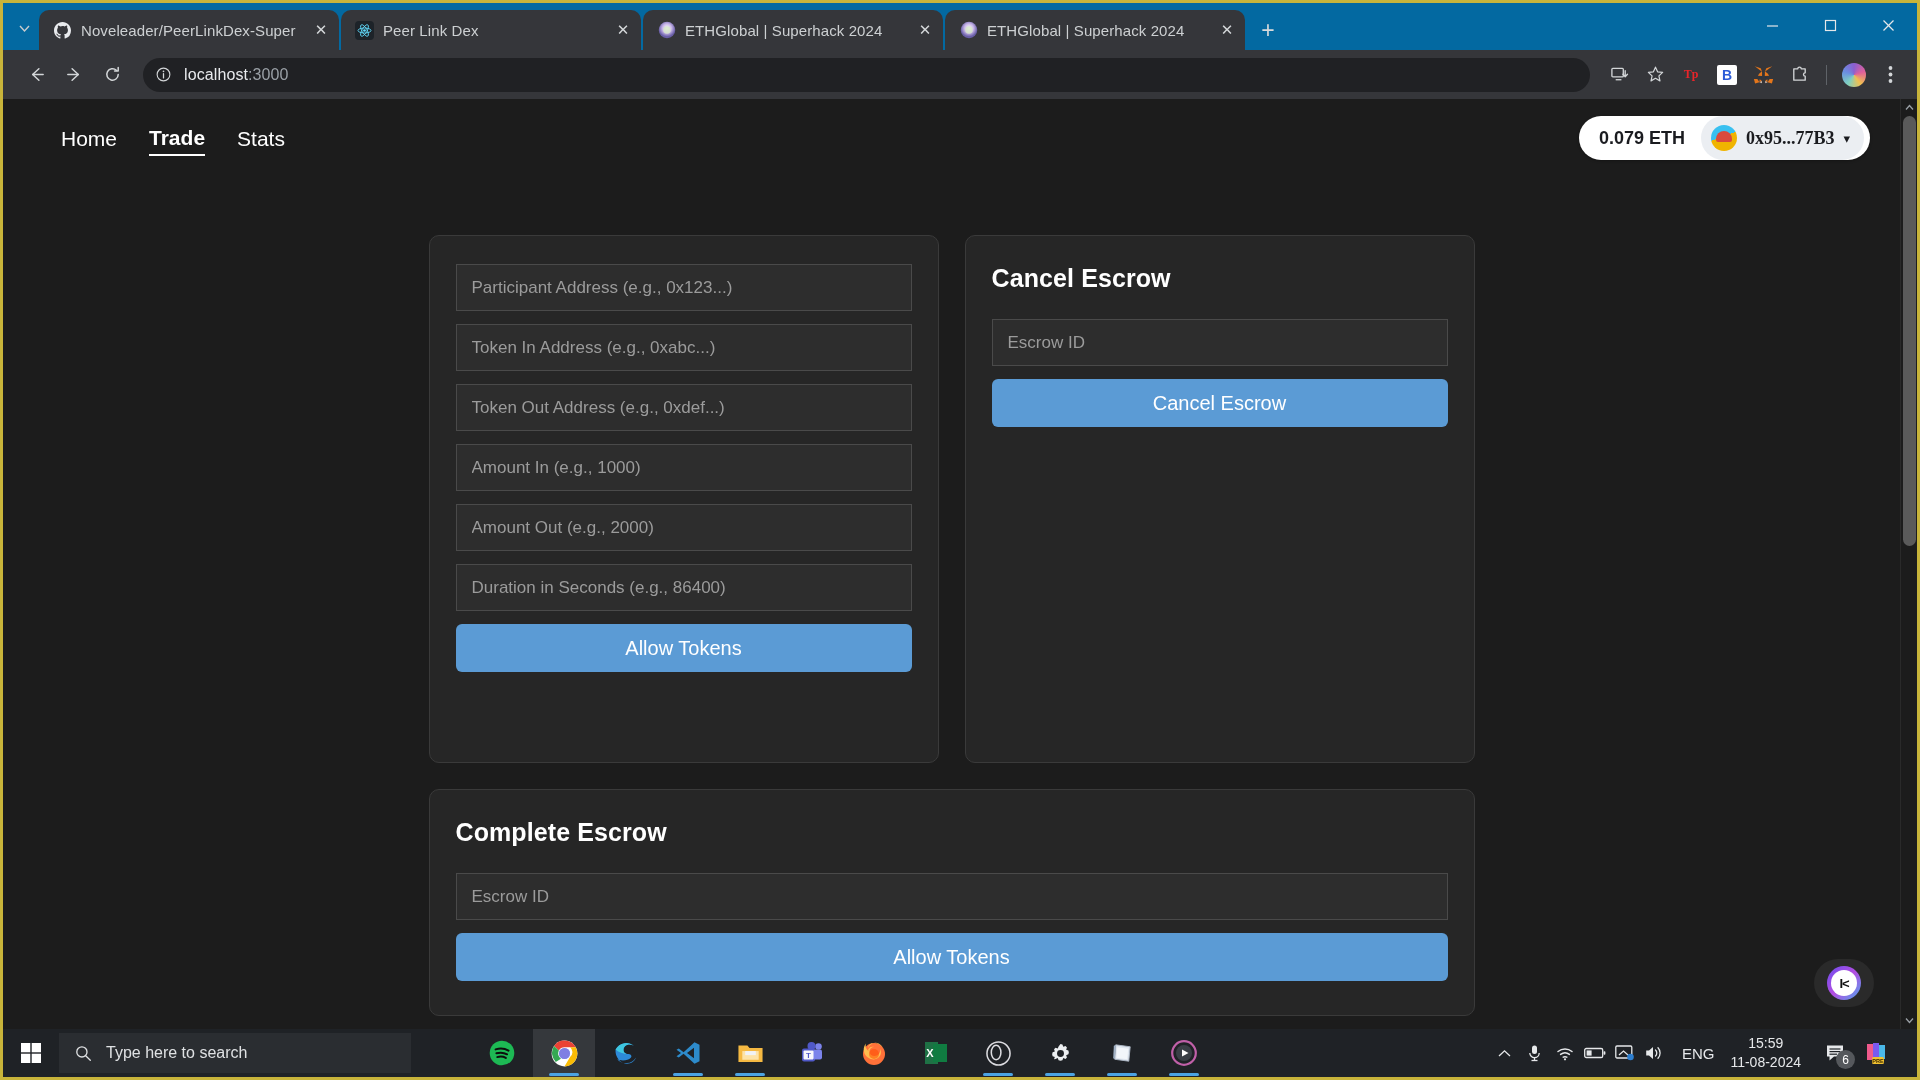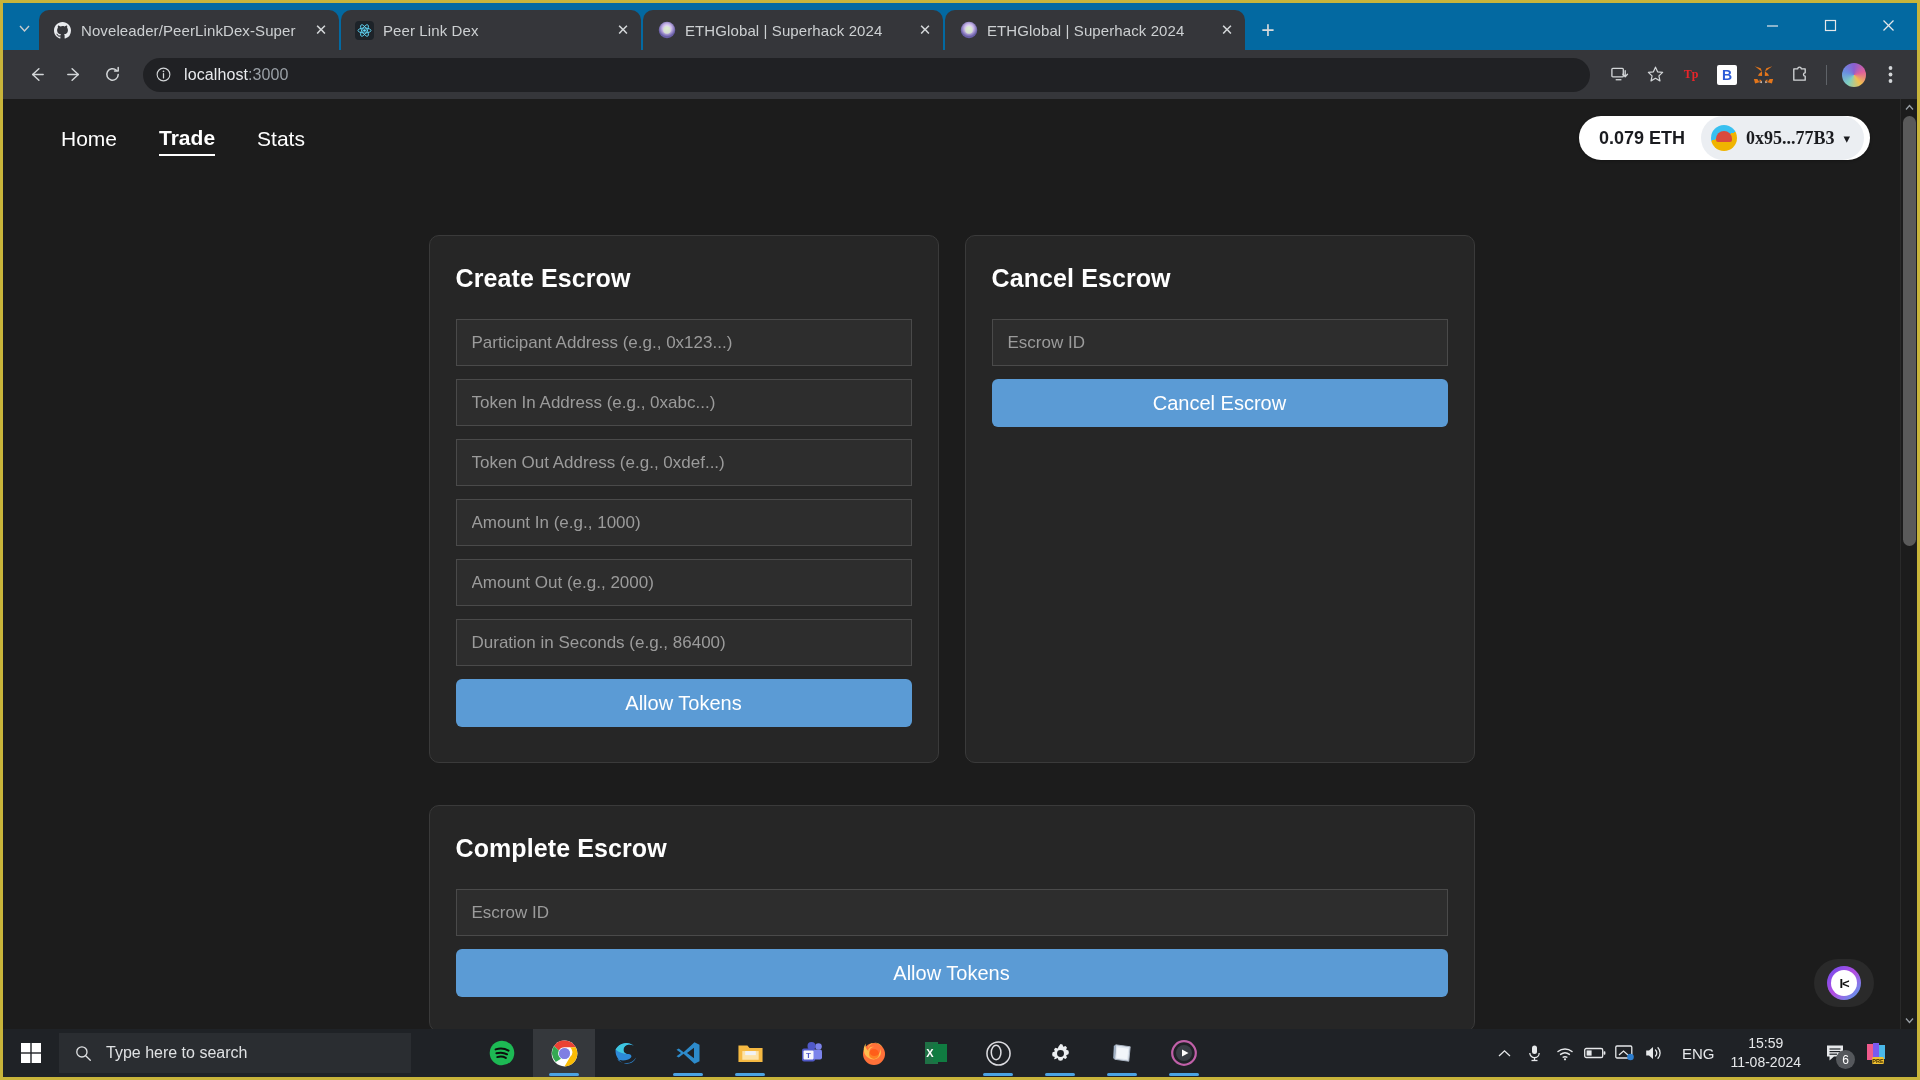--- a/index.html
+++ b/index.html
@@ -87,21 +87,21 @@
   #viewport {
     flex: 1 1 auto; background: #1c1c1c; position: relative; overflow: hidden;
     display: flex;
   }
   #page {
     flex: 1 1 auto; overflow: hidden; position: relative;
   }
   
   #sitenav {
     height: 78px; display: flex; align-items: center;
-    padding: 0 30px 0 58px; gap: 16px; justify-content: center;
+    padding: 0 30px 0 58px; gap: 6px; justify-content: center;
   }
   .navlink {
     color: #ffffff; font-size: 21px; padding: 6px 26px 4px 0;
     position: relative;
   }
   .navlink.active {
     font-weight: bold; border-bottom: 2px solid #fff; padding-right: 0;
     margin-right: 26px;
   }
   #wallet {
@@ -145,21 +145,21 @@
     color: #e6e6e6; font-size: 17px; padding: 0 15px;
     margin-bottom: 13px; font-family: "Liberation Sans", sans-serif;
     outline: none;
   }
   .field::placeholder { color: #9b9b9b; }
   .btn-primary {
     width: 100%; height: 48px; background: #5b9bd5; border: none;
     border-radius: 6px; color: #ffffff; font-size: 20px;
     font-family: "Liberation Sans", sans-serif; cursor: pointer;
   }
-  #row2 { margin-top: 42px; }
+  #row2 { margin-top: 26px; }
   .card.full { padding-bottom: 34px; }
   
   #chatwidget {
     position: absolute; right: 26px; bottom: 22px;
     width: 60px; height: 48px; background: #2a2a2a; border-radius: 24px;
     display: flex; align-items: center; justify-content: center;
   }
   #chatbubble {
     width: 34px; height: 34px; border-radius: 50%;
     background: linear-gradient(135deg,#6b4df0 0%,#b44de0 50%,#4da8f0 100%);
@@ -412,21 +412,20 @@
             <span class="addr">0x95...77B3</span>
             <span class="chev">▾</span>
           </span>
         </div>
       </div>
 
       <div id="content">
         <div id="row1">
 
           <div class="card half">
-            <h2>Create Escrow</h2>
             <input class="field" placeholder="Participant Address (e.g., 0x123...)" style="">
             <input class="field" placeholder="Token In Address (e.g., 0xabc...)" style="">
             <input class="field" placeholder="Token Out Address (e.g., 0xdef...)" style="">
             <input class="field" placeholder="Amount In (e.g., 1000)" style="">
             <input class="field" placeholder="Amount Out (e.g., 2000)" style="">
             <input class="field" placeholder="Duration in Seconds (e.g., 86400)" style="">
             <button class="btn-primary">Allow Tokens</button>
           </div>
 
           <div class="card half">

